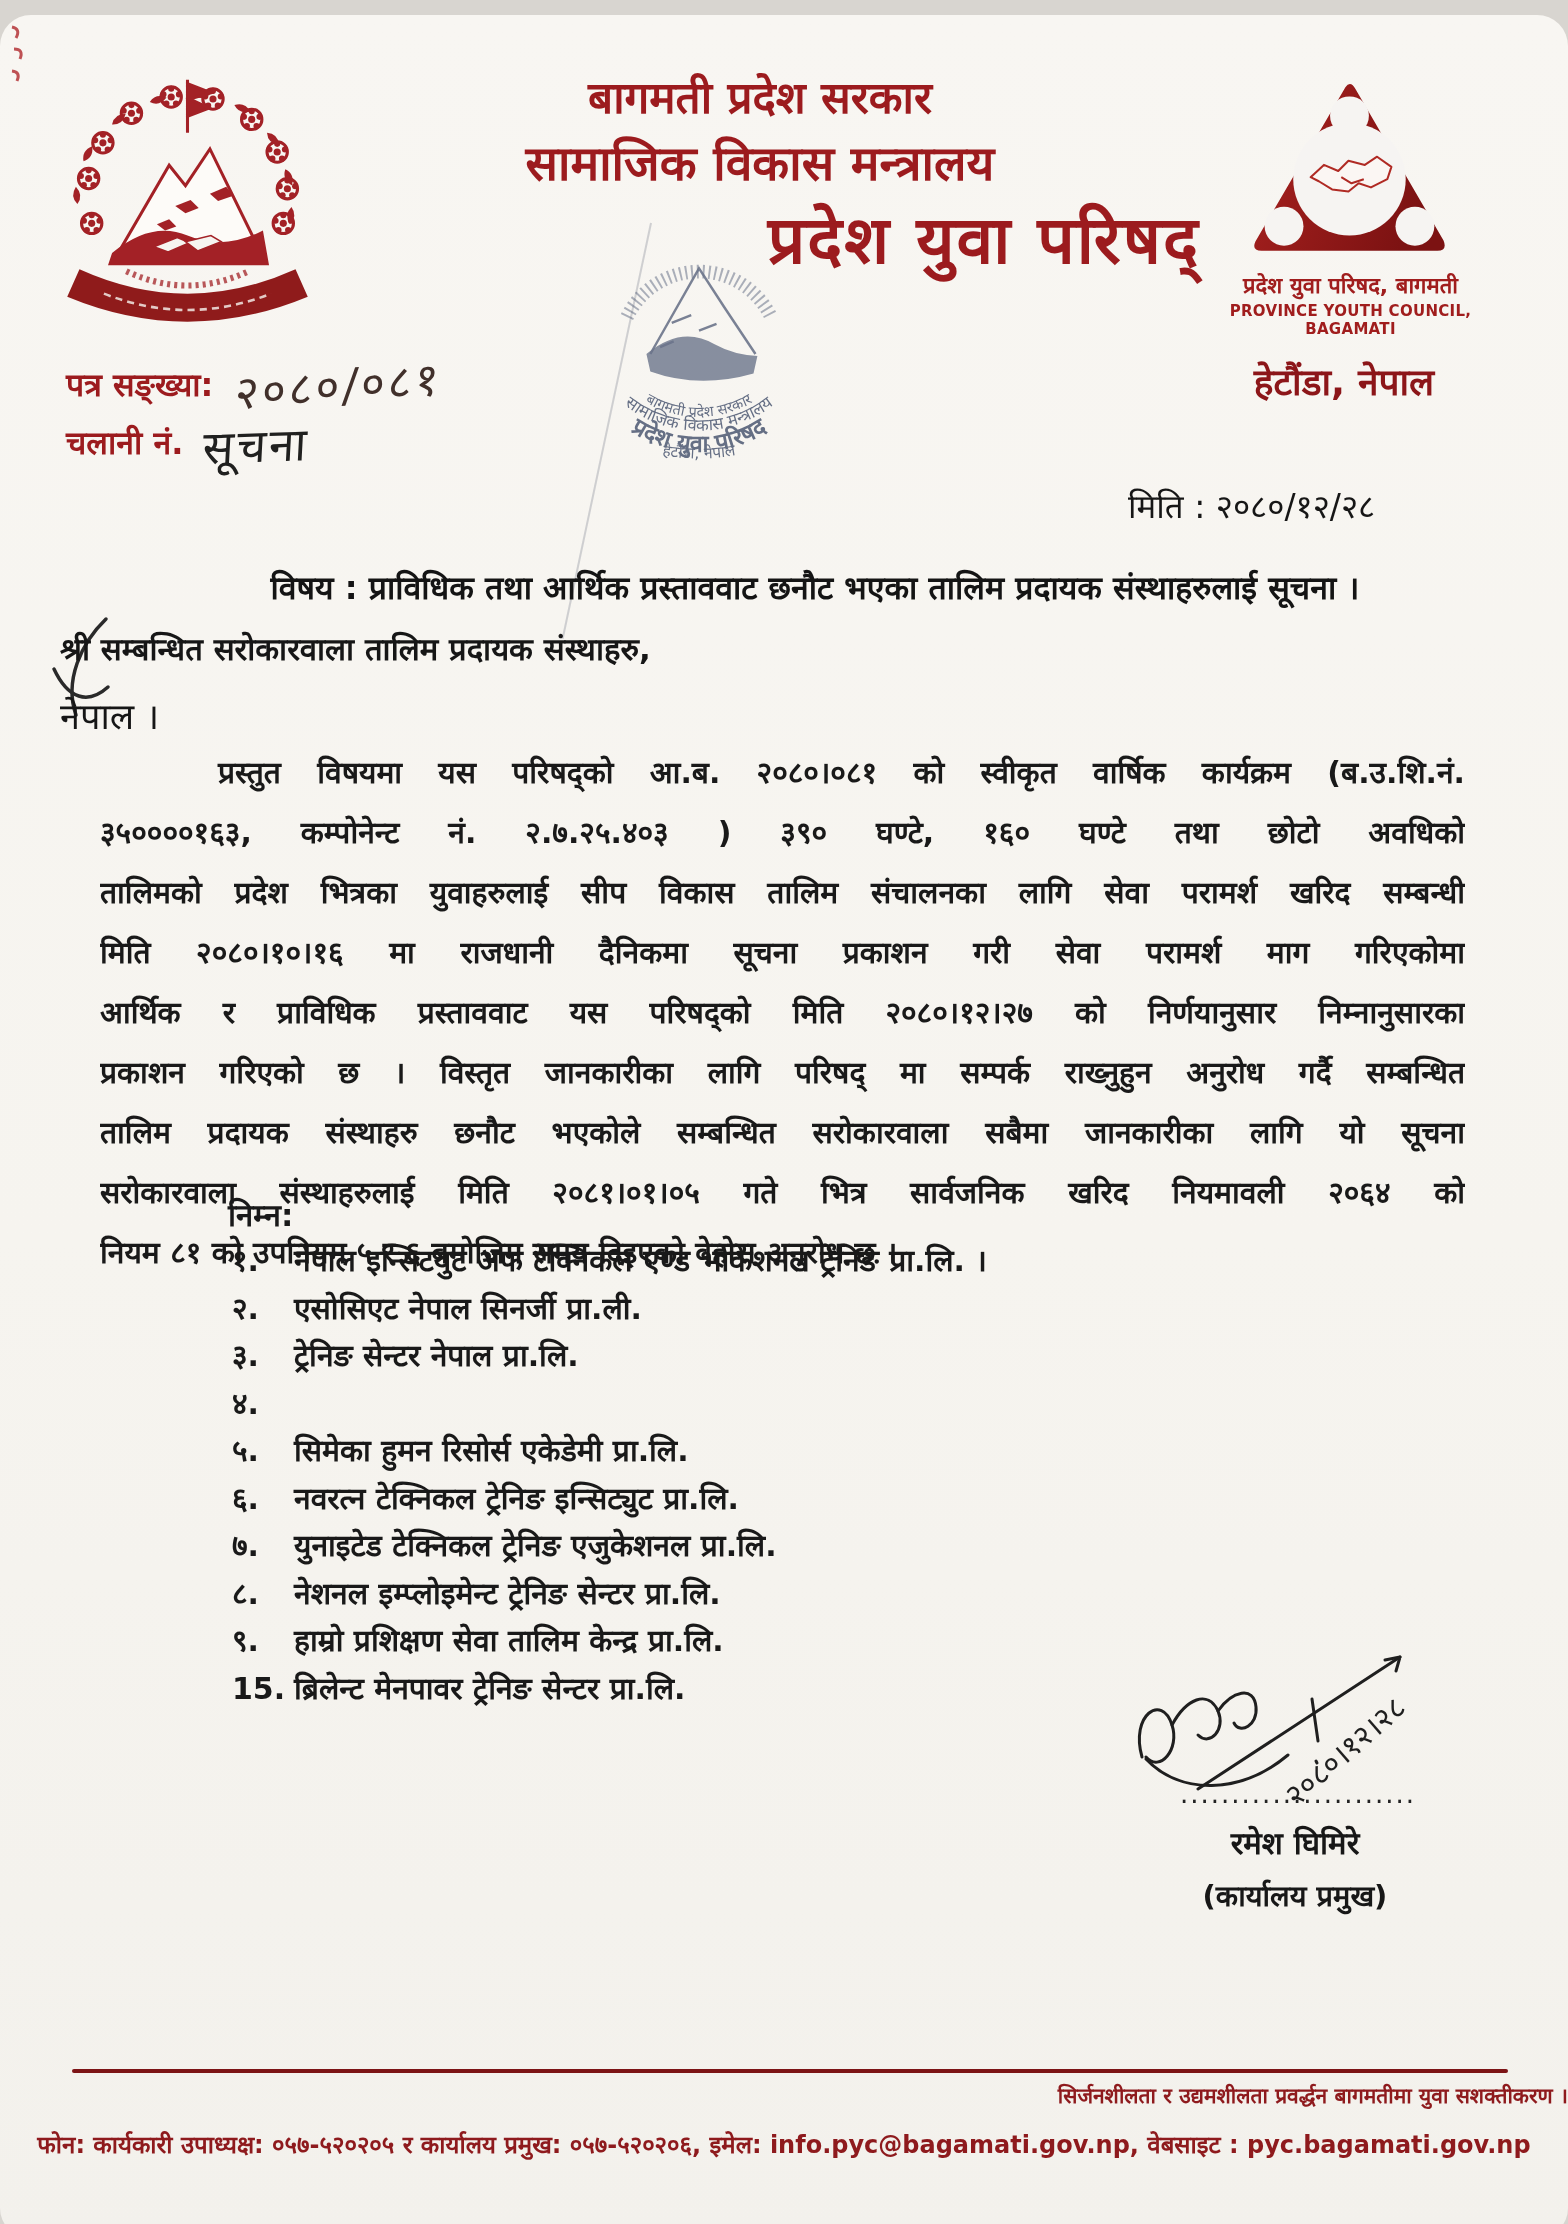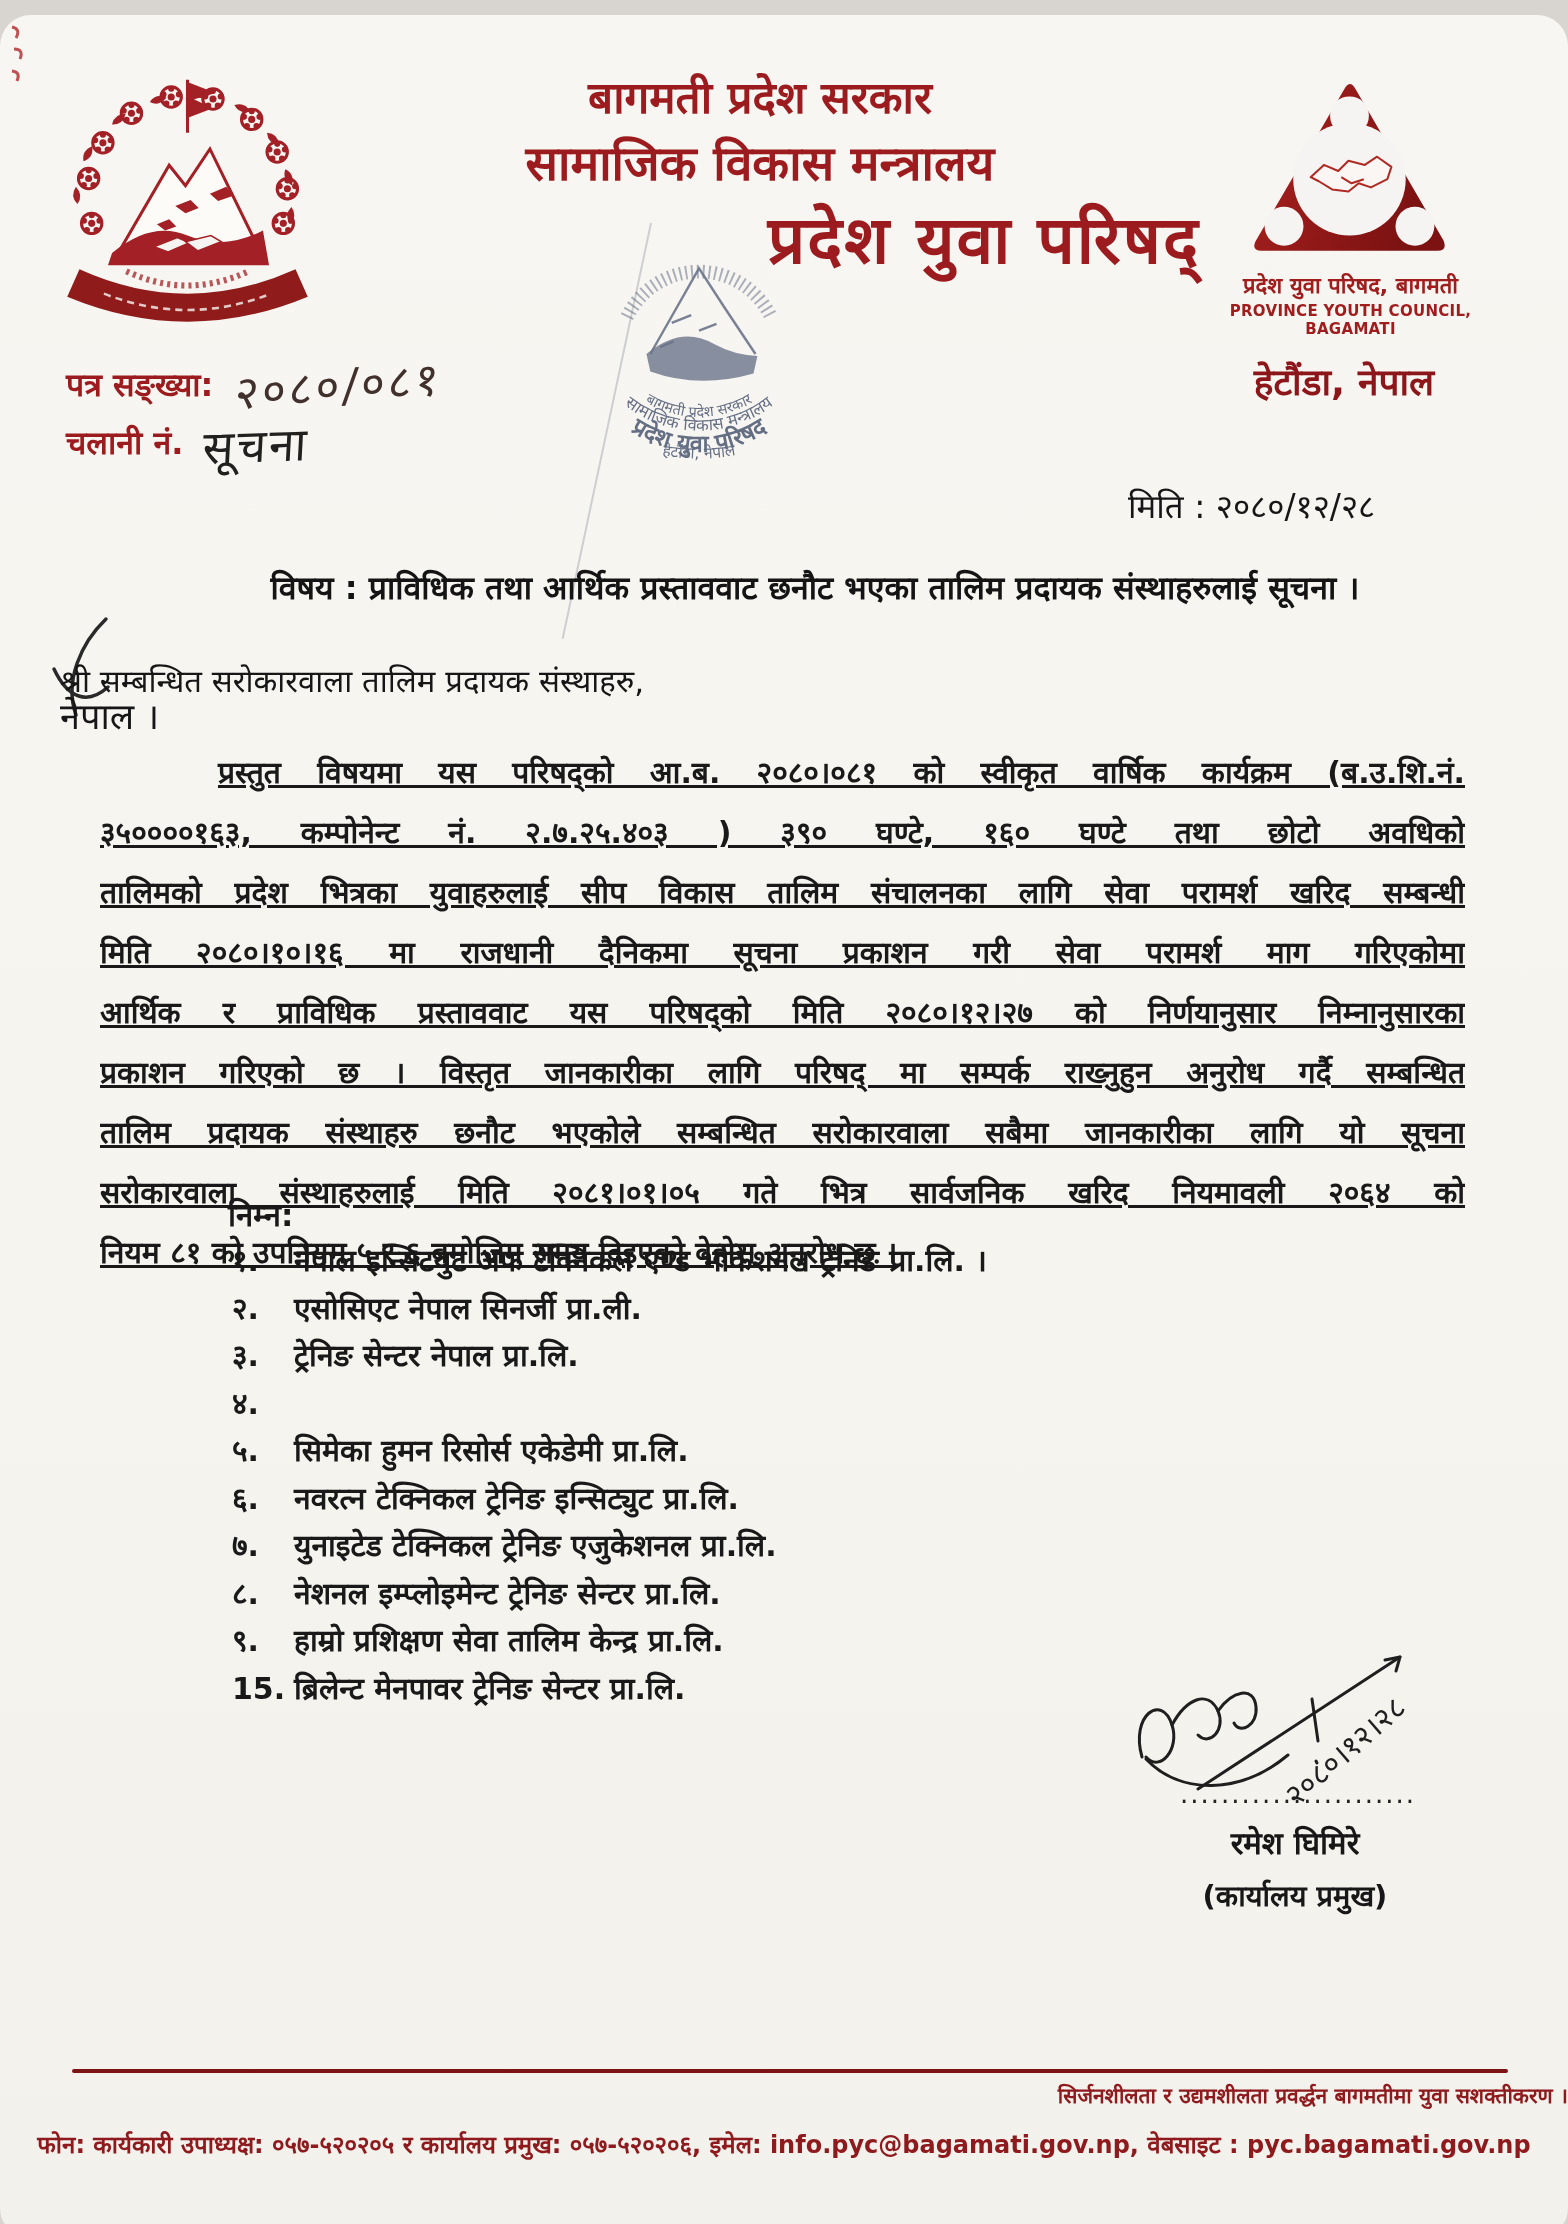--- a/index.html
+++ b/index.html
@@ -20,25 +20,25 @@
   .office-location{left:1214px;top:340px;width:260px;text-align:center;font-size:37px;font-weight:bold;color:#8c1619;}
   
   .ref-row1{left:66px;top:338px;font-size:32px;font-weight:bold;color:#9c1b1e;white-space:nowrap;}
   .ref-row2{left:66px;top:398px;font-size:32px;font-weight:bold;color:#9c1b1e;white-space:nowrap;}
   .hand{display:inline-block;font-weight:normal;letter-spacing:3px;transform:rotate(-4deg) skewX(-7deg);}
   .hand-ref{font-size:46px;color:#41302b;margin-left:10px;vertical-align:-6px;}
   .hand-disp{font-size:46px;color:#20201f;margin-left:8px;vertical-align:-8px;transform:rotate(-2deg) skewX(-5deg);}
   .date-line{left:1128px;top:468px;font-size:33px;color:#161616;white-space:nowrap;}
   
   .subject{left:170px;top:550px;width:1290px;text-align:center;font-size:32px;font-weight:bold;color:#141414;}
-  .addr1{left:60px;top:644px;font-size:31px;font-weight:normal;color:#161616;}
+  .addr1{left:60px;top:612px;font-size:31px;font-weight:bold;color:#161616;}
   .addr2{left:60px;top:676px;font-size:36px;font-weight:normal;color:#161616;}
   
   .body-block{left:100px;top:728px;width:1365px;font-size:30px;color:#191919;font-weight:bold;}
-  .body-line{height:60px;line-height:60px;text-align:justify;text-align-last:justify;white-space:nowrap;overflow:hidden;text-decoration:underline;}
+  .body-line{height:60px;line-height:60px;text-align:justify;text-align-last:justify;white-space:nowrap;overflow:hidden;}
   .body-line.first{padding-left:118px;width:1247px;}
   .body-line.last{text-align-last:left;}
   .list-heading{left:228px;top:1178px;font-size:31px;font-weight:bold;color:#191919;}
   .providers{left:232px;top:1222px;width:1100px;font-size:30px;font-weight:bold;color:#191919;}
   .prov-row{display:flex;height:47.5px;line-height:47.5px;}
   .prov-num{width:62px;flex:0 0 62px;}
   
   .sig-svg{left:1090px;top:1592px;}
   .sig-dots{left:1180px;top:1764px;font-size:26px;letter-spacing:2px;color:#222;}
   .sig-name{left:1105px;top:1806px;width:380px;text-align:center;font-size:31px;font-weight:bold;color:#171717;}

